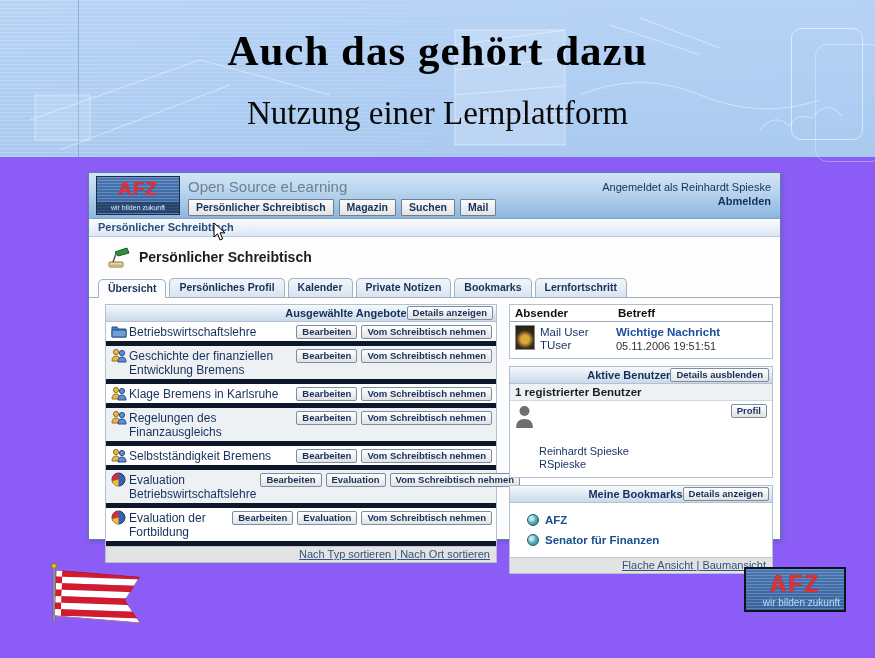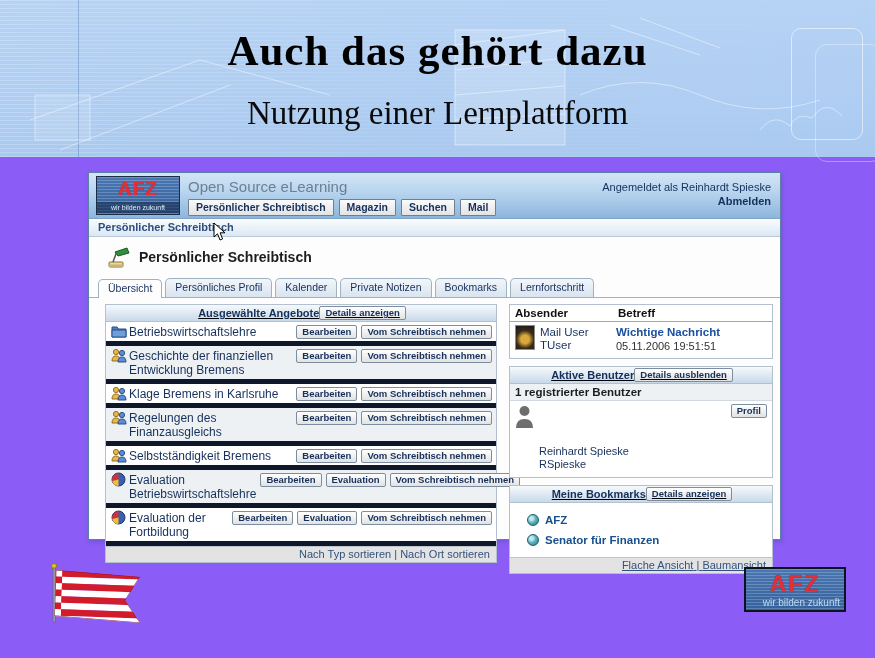--- a/index.html
+++ b/index.html
@@ -59,47 +59,47 @@
 
   
   #cursor { position:absolute; left:213px; top:222px; z-index:9; }
 
   
   .pagetitle-row { display:flex; align-items:center; gap:8px; padding:9px 0 4px 18px; }
   .pagetitle { font-size:14px; font-weight:bold; color:#1c1c1c; }
 
   
   .tabs { display:flex; gap:3px; padding:6px 0 0 9px; border-bottom:1px solid #9fb2c4; }
-  .tab { font-size:10.5px; font-weight:normal; color:#16305c; padding:2px 9px 3px;
+  .tab { font-size:10.5px; font-weight:bold; color:#16305c; padding:2px 9px 3px;
     border:1px solid #9fb2c4; border-bottom:none; border-radius:5px 5px 0 0;
     background:linear-gradient(180deg,#f2f6fa,#d9e4ef); cursor:pointer; }
   .tab.active { background:#fdfdfe; position:relative; top:1px; padding-bottom:4px; }
 
   
   .content { display:flex; gap:12px; padding:6px 7px 0 16px; }
   .col-left { width:392px; }
   .col-right { width:264px; }
 
   .panel { border:1px solid #b3c0cf; background:#fff; margin-bottom:7px; }
-  .panel-head { display:flex; justify-content:center; align-items:center; height:17px;
+  .panel-head { display:flex; justify-content:flex-end; align-items:center; height:17px;
     padding:0 3px 0 5px; background:linear-gradient(180deg,#f6f9fc 0%,#c9d9ea 100%);
-    border-bottom:1px solid #b3c0cf;text-decoration:underline; }
+    border-bottom:1px solid #b3c0cf; }
   .panel-title { font-size:11px; font-weight:bold; color:#14305a; }
   .sbtn { font-family:"Liberation Sans",sans-serif; font-size:9.5px; font-weight:bold; color:#16305c;
     background:linear-gradient(180deg,#ffffff,#e2e2e2); border:1px solid #7d8da0; border-radius:2px;
     padding:0 5px; height:14px; line-height:12px; white-space:nowrap; cursor:pointer; }
 
   
   .row { display:flex; align-items:flex-start; padding:2px 4px 2px 5px; border-bottom:5px solid #0f172a; }
   .row.alt { background:#eef1f4; }
   .item-icon { flex:0 0 18px; height:15px; margin-top:0; position:relative; }
   .item-title { flex:1; font-size:12px; color:#16305c; line-height:14px; padding-top:1px; cursor:pointer; }
   .row-btns { display:flex; gap:4px; margin-left:4px; margin-top:1px;border-radius:7px; }
   .sort-footer { background:#e3e3e3; border-top:1px solid #bfc5cc; text-align:right;
-    font-size:11px; color:#33517e; padding:1px 6px 2px; }
+    font-size:11px; color:#33517e; padding:1px 6px 2px;text-decoration:underline; }
   .sort-footer span.link { cursor:pointer; }
 
   
   .mailcols { display:flex; font-size:11.5px; font-weight:bold; color:#101010;
     border-bottom:1px solid #9aa8b8; padding:2px 5px; }
   .mailcols .c1 { width:103px; }
   .mailrow { display:flex; padding:3px 5px 5px; }
   .mail-avatar { width:20px; height:25px; border:1px solid #8a8a8a; margin-right:5px;
     background:radial-gradient(circle at 50% 58%, #d9a73a 0 26%, #3a2d18 55%, #171717 100%); }
   .mail-from { width:76px; font-size:11.5px; color:#16305c; line-height:13px; padding-top:1px; }

